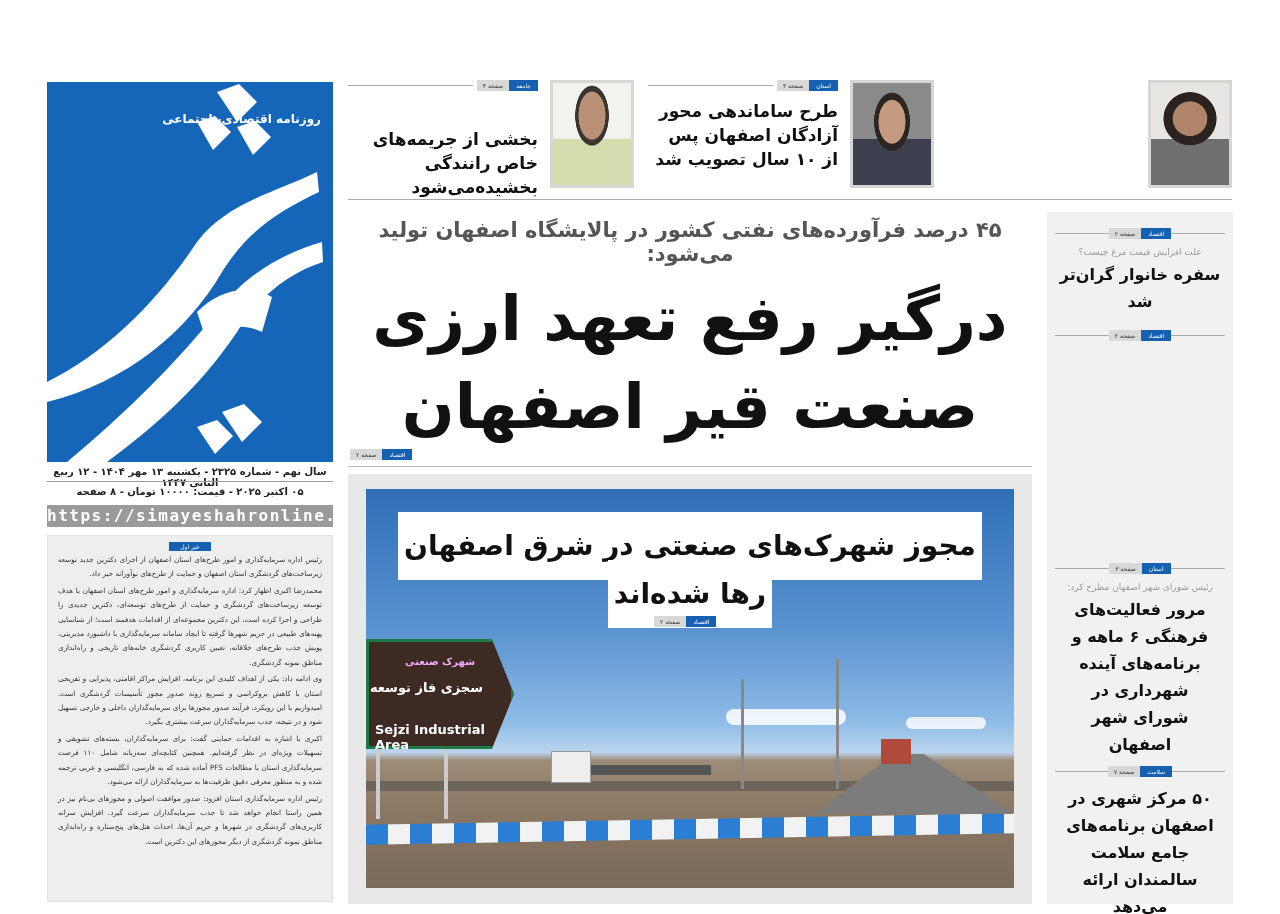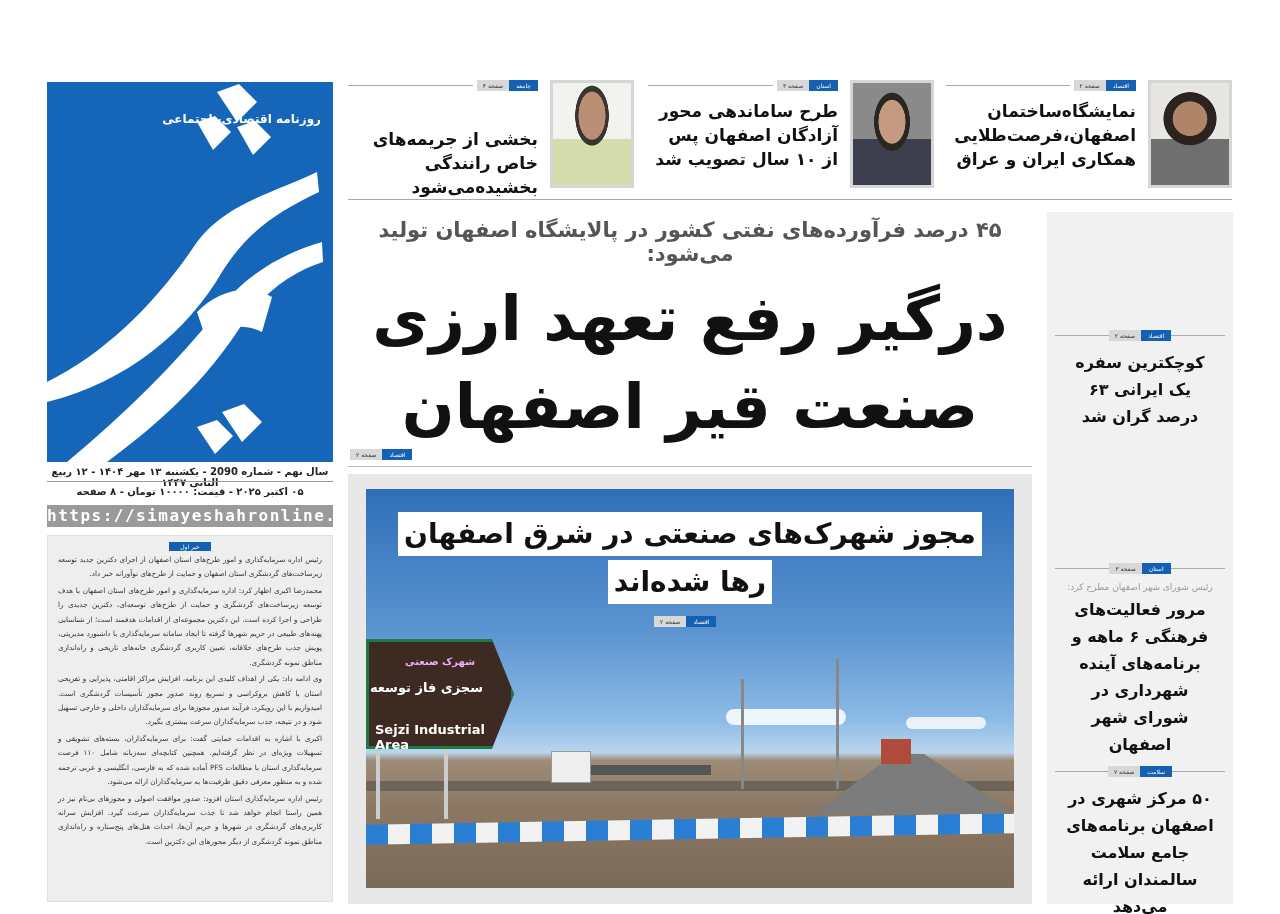--- a/index.html
+++ b/index.html
@@ -36,44 +36,36 @@
   .box1 p { font-size: 7.2px; line-height: 14.4px; text-align: justify; color: #333; margin-top: 2px; }
 
   
   .supertitle { position: absolute; left: 348px; top: 218px; width: 684px; text-align: center; font-size: 21px; font-weight: bold; color: #555; }
   .headline { position: absolute; left: 348px; top: 275px; width: 684px; text-align: center; font-size: 62px; line-height: 88px; font-weight: 900; color: #111; letter-spacing: -1px; }
 
   
   .photo-frame { position: absolute; left: 348px; top: 474px; width: 684px; height: 430px; background: #e8e8e8; }
   .photo-main { position: absolute; left: 18px; top: 15px; width: 648px; height: 399px; overflow: hidden; background: linear-gradient(#2f6fb8 0%, #5a93d0 35%, #8dbbe6 58%, #b9d5ee 66%, #9d8c78 68%, #8b7864 80%, #7a6a58 100%); }
   .photo-title { position: absolute; left: 0; right: 0; text-align: center; }
-  .photo-title span { display: inline-block; background: #fff; color: #111; font-weight: 900; font-size: 28px; line-height: 44px; padding: 0 6px; }
+  .photo-title span { display: inline-block; background: #fff; color: #111; font-weight: 900; font-size: 28px; line-height: 44px; padding: 12px 6px; }
 
   
   .rcol { position: absolute; left: 1047px; top: 212px; width: 186px; height: 692px; background: #f1f1f1; }
   .ritem { position: absolute; left: 8px; right: 8px; text-align: center; }
   .ritem .tagrow { margin-bottom: 8px; }
   .ritem .kicker { font-size: 9px; color: #999; margin-bottom: 4px; }
   .ritem h4 { font-size: 16px; line-height: 27px; font-weight: bold; color: #111; }
   .tagline-l { flex: 1; height: 1px; background: #aaa; }
 </style>
 </head>
 <body>
 
 <div class="teaser" style="left:946px; width:286px;">
   <div class="photo">
     <div class="ph" style="background: radial-gradient(circle at 50% 35%, #b08468 0 22%, #2a2320 23% 34%, transparent 35%), linear-gradient(#e8e6e2 0 55%, #6f6f6f 55% 100%);"></div>
-  </div>
-  <div class="txt">
-    <div class="tagrow">
-      <span class="tag-cat">اقتصاد</span>
-      <span class="tag-page">صفحه ۲</span>
-      <span class="tag-line"></span>
-    </div>
-    <h3>نمایشگاه‌ساختمان اصفهان،فرصت‌طلایی همکاری ایران و عراق</h3>
   </div>
 </div>
 
 <div class="teaser" style="left:648px; width:286px;">
   <div class="photo">
     <div class="ph" style="background: radial-gradient(ellipse at 50% 38%, #c49a80 0 24%, #2b2622 25% 32%, transparent 33%), linear-gradient(#8a8a8a 0 55%, #3d3f4e 55% 100%);"></div>
   </div>
   <div class="txt">
     <div class="tagrow">
       <span class="tag-cat">استان</span>
@@ -109,21 +101,21 @@
       <path d="M0 300 C 60 270, 110 220, 150 160 C 180 120, 230 110, 270 90 L 272 110 C 230 130, 200 150, 175 190 C 140 250, 80 300, 0 320 Z"></path>
       <path d="M20 380 C 80 330, 130 280, 170 230 C 200 190, 240 170, 275 160 L 276 180 C 245 190, 215 210, 190 250 C 150 310, 100 350, 60 380 Z"></path>
       <path d="M150 230 C 170 210, 200 200, 225 215 L 215 250 C 195 240, 175 245, 160 260 Z"></path>
       <path d="M175 330 l22 -8 l18 18 l-20 20 z"></path>
       <path d="M150 345 l20 -7 l16 16 l-18 18 z"></path>
     </g>
   </svg>
   <div class="sub">روزنامه اقتصادی، اجتماعی</div>
 </div>
 
-<div class="dateline" style="top:466px;">سال نهم - شماره 2090 - یکشنبه ۱۳ مهر ۱۴۰۴ - ۱۲ ربیع الثانی ۱۴۴۷</div>
+<div class="dateline" style="top:466px;">سال نهم - شماره ۲۳۲۵ - یکشنبه ۱۳ مهر ۱۴۰۴ - ۱۲ ربیع الثانی ۱۴۴۷</div>
 <div style="position:absolute;left:47px;top:481px;width:286px;height:1px;background:#999;"></div>
 <div class="dateline" style="top:486px;">۰۵ اکتبر ۲۰۲۵ - قیمت: ۱۰۰۰۰ تومان - ۸ صفحه</div>
 <div class="url">https://simayeshahronline.ir</div>
 
 <div class="box1">
   <span class="badge">خبر اول</span>
   <p>رئیس اداره سرمایه‌گذاری و امور طرح‌های استان اصفهان از اجرای دکترین جدید توسعه زیرساخت‌های گردشگری استان اصفهان و حمایت از طرح‌های نوآورانه خبر داد.</p>
   <p>محمدرضا اکبری اظهار کرد: اداره سرمایه‌گذاری و امور طرح‌های استان اصفهان با هدف توسعه زیرساخت‌های گردشگری و حمایت از طرح‌های توسعه‌ای، دکترین جدیدی را طراحی و اجرا کرده است. این دکترین مجموعه‌ای از اقدامات هدفمند است؛ از شناسایی پهنه‌های طبیعی در حریم شهرها گرفته تا ایجاد سامانه سرمایه‌گذاری با داشبورد مدیریتی، پویش جذب طرح‌های خلاقانه، تعیین کاربری گردشگری خانه‌های تاریخی و راه‌اندازی مناطق نمونه گردشگری.</p>
   <p>وی ادامه داد: یکی از اهداف کلیدی این برنامه، افزایش مراکز اقامتی، پذیرایی و تفریحی استان با کاهش بروکراسی و تسریع روند صدور مجوز تأسیسات گردشگری است. امیدواریم با این رویکرد، فرآیند صدور مجوزها برای سرمایه‌گذاران داخلی و خارجی تسهیل شود و در نتیجه، جذب سرمایه‌گذاران سرعت بیشتری بگیرد.</p>
   <p>اکبری با اشاره به اقدامات حمایتی گفت: برای سرمایه‌گذاران، بسته‌های تشویقی و تسهیلات ویژه‌ای در نظر گرفته‌ایم. همچنین کتابچه‌ای سه‌زبانه شامل ۱۱۰ فرصت سرمایه‌گذاری استان با مطالعات PFS آماده شده که به فارسی، انگلیسی و عربی ترجمه شده و به منظور معرفی دقیق ظرفیت‌ها به سرمایه‌گذاران ارائه می‌شود.</p>
@@ -175,29 +167,38 @@
       <span>رها شده‌اند</span>
     </div>
     <div class="tagrow" style="position:absolute;left:288px;top:127px;direction:ltr;">
       <span class="tag-page">صفحه ۲</span>
       <span class="tag-cat">اقتصاد</span>
     </div>
   </div>
 </div>
 
 <div class="rcol">
+  <div class="ritem" style="top:16px;">
+    <div class="tagrow" style="justify-content:center;direction:rtl;">
+      <span class="tagline-l"></span>
+      <span class="tag-cat">اقتصاد</span>
+      <span class="tag-page">صفحه ۲</span>
+      <span class="tagline-l"></span>
+    </div>
+    <div class="kicker">علت افزایش قیمت مرغ چیست؟</div>
+    <h4>سفره خانوار گران‌تر شد</h4>
+  </div>
 
   <div class="ritem" style="top:118px;">
     <div class="tagrow" style="direction:rtl;">
       <span class="tagline-l"></span>
       <span class="tag-cat">اقتصاد</span>
       <span class="tag-page">صفحه ۲</span>
       <span class="tagline-l"></span>
     </div>
-    <h4 style="padding:0 12px;">کوچکترین سفره یک ایرانی ۶۳ درصد گران شد</h4>
   </div>
 
 
   <div class="ritem" style="top:351px;">
     <div class="tagrow" style="direction:rtl;">
       <span class="tagline-l"></span>
       <span class="tag-cat">استان</span>
       <span class="tag-page">صفحه ۳</span>
       <span class="tagline-l"></span>
     </div>

